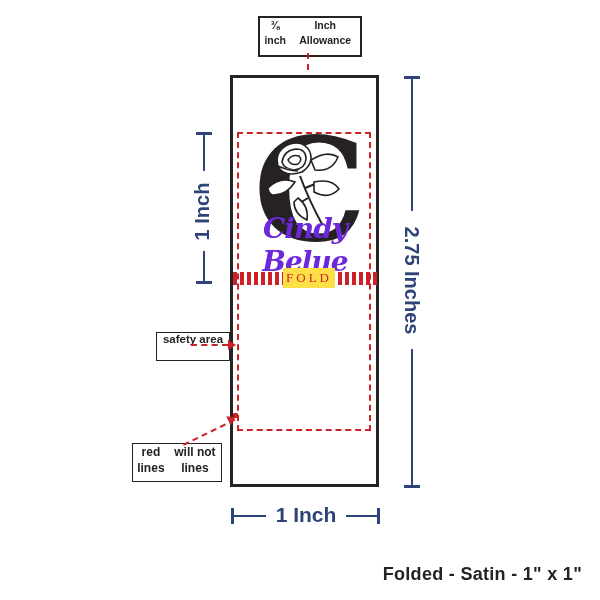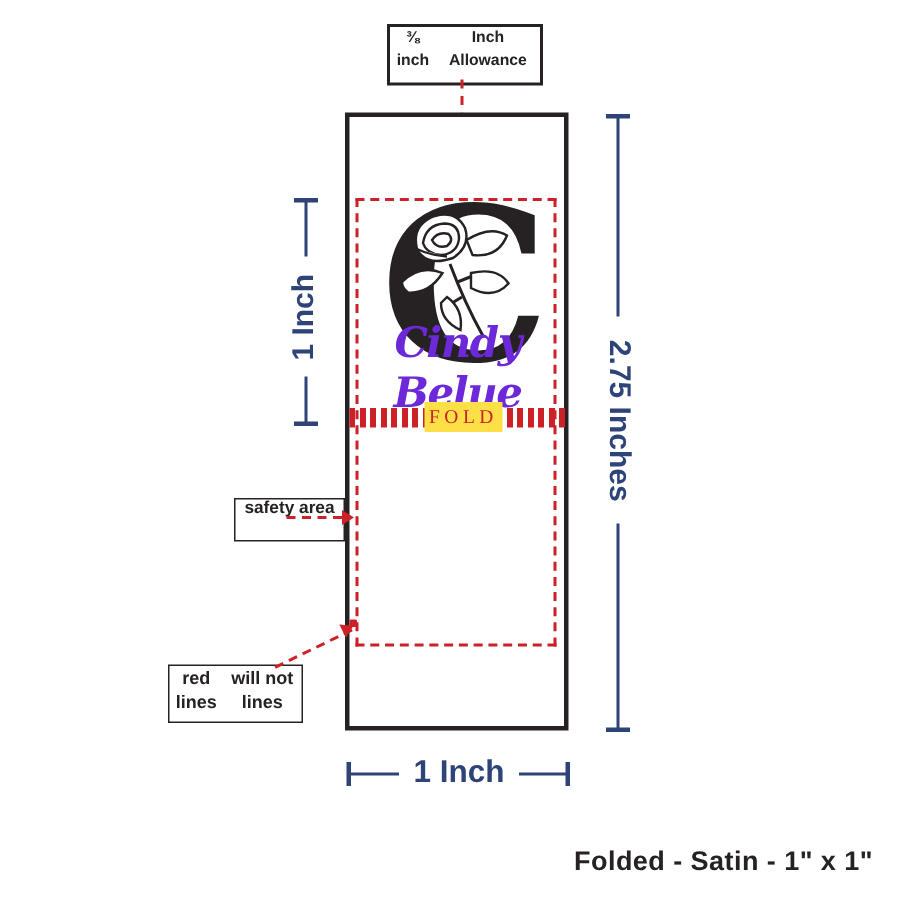--- a/index.html
+++ b/index.html
@@ -6,21 +6,21 @@
   .page{position:relative;width:600px;height:600px;background:#ffffff;overflow:hidden;
         font-family:"Liberation Sans",sans-serif;color:#262223;}
   .abs{position:absolute;}
 
   
   .callout{position:absolute;background:#fff;border:1.5px solid #262223;display:flex;
            flex-direction:row;align-items:flex-start;justify-content:center;text-align:center;
            font-weight:600;color:#262223;}
   .seam-box{left:258px;top:16px;width:100px;height:37px;font-size:10.5px;line-height:1.45;border-width:2px;}
   .safety-box{left:117px;top:332px;width:72px;height:27px;font-size:11.5px;margin-left:39px;}
-  .redlines-box{left:112px;top:443px;width:88px;height:37px;font-size:12px;line-height:1.35;}
+  .redlines-box{left:132px;top:443px;width:88px;height:37px;font-size:12px;line-height:1.35;}
 
   
   .dash-v{position:absolute;left:307px;top:53px;height:50px;width:0;border-left:2px dashed #cc2127;}
   .dot{position:absolute;background:#cc2127;}
   .seam-dot{left:304px;top:102px;width:6px;height:6px;border-radius:2px;}
   .safety-arrow{position:absolute;left:191px;top:344px;width:37px;height:0;border-top:2px dashed #cc2127;}
   .safety-head{position:absolute;left:228px;top:340px;width:0;height:0;
                border-left:8px solid #cc2127;border-top:5px solid transparent;border-bottom:5px solid transparent;}
   .redlines-arrow{position:absolute;left:183px;top:444px;width:57px;height:0;border-top:2px dashed #cc2127;
                   transform:rotate(-26deg);transform-origin:left top;}

